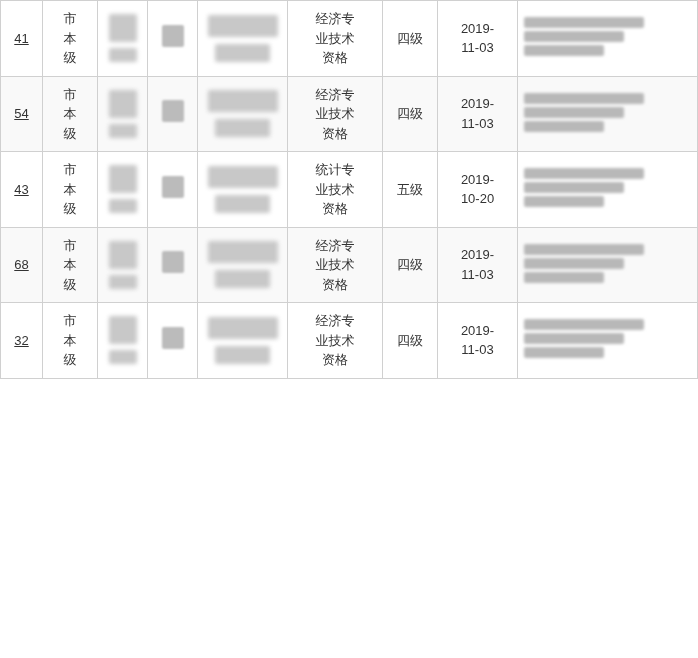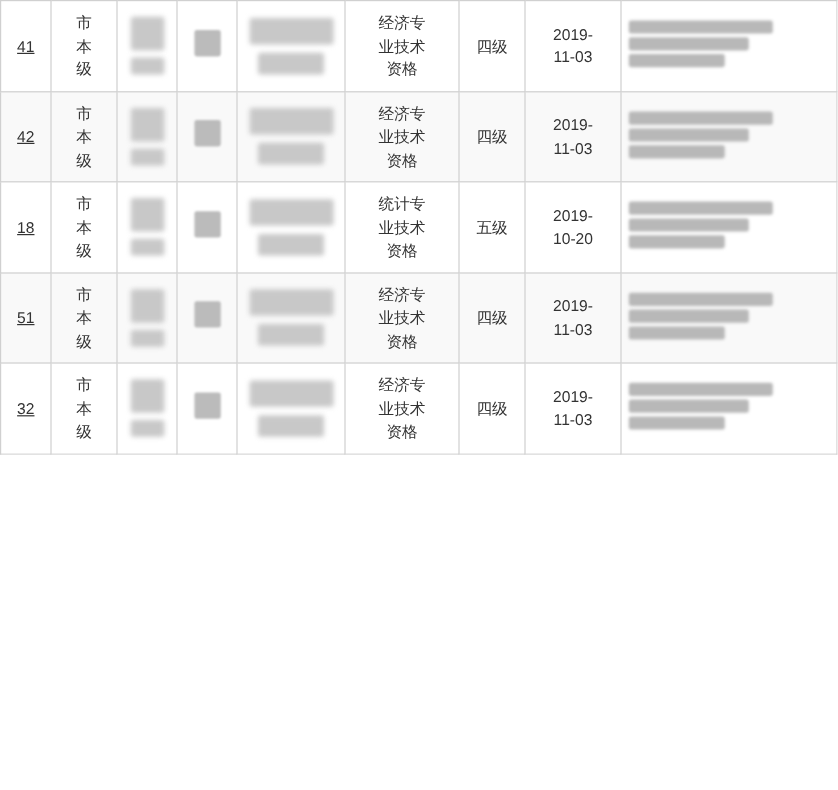--- a/index.html
+++ b/index.html
@@ -103,21 +103,21 @@
           <td class="col-type">经济专<br>业技术<br>资格</td>
           <td class="col-grade">四级</td>
           <td class="col-date">2019-<br>11-03</td>
           <td class="col-info info-col">
     <span class="info-line info-line-long"></span>
     <span class="info-line info-line-mid"></span>
     <span class="info-line info-line-short"></span>
   </td>
         </tr>
         <tr class="row-odd">
-          <td class="col-index">42</td>
+          <td class="col-index">54</td>
           <td class="col-level">市<br>本<br>级</td>
           <td class="col-img1">
     <div class="img-placeholder">
       <div class="img-box img-box-sq"></div>
       <div class="img-box" style="width:28px;height:14px;margin-top:2px;"></div>
     </div>
           </td>
           <td class="col-img2"><span class="icon-placeholder"></span></td>
           <td class="col-img3">
     <div class="img-placeholder">
@@ -128,21 +128,21 @@
           <td class="col-type">经济专<br>业技术<br>资格</td>
           <td class="col-grade">四级</td>
           <td class="col-date">2019-<br>11-03</td>
           <td class="col-info info-col">
     <span class="info-line info-line-long"></span>
     <span class="info-line info-line-mid"></span>
     <span class="info-line info-line-short"></span>
   </td>
         </tr>
         <tr class="row-even">
-          <td class="col-index">18</td>
+          <td class="col-index">43</td>
           <td class="col-level">市<br>本<br>级</td>
           <td class="col-img1">
     <div class="img-placeholder">
       <div class="img-box img-box-sq"></div>
       <div class="img-box" style="width:28px;height:14px;margin-top:2px;"></div>
     </div>
           </td>
           <td class="col-img2"><span class="icon-placeholder"></span></td>
           <td class="col-img3">
     <div class="img-placeholder">
@@ -153,21 +153,21 @@
           <td class="col-type">统计专<br>业技术<br>资格</td>
           <td class="col-grade">五级</td>
           <td class="col-date">2019-<br>10-20</td>
           <td class="col-info info-col">
     <span class="info-line info-line-long"></span>
     <span class="info-line info-line-mid"></span>
     <span class="info-line info-line-short"></span>
   </td>
         </tr>
         <tr class="row-odd">
-          <td class="col-index">51</td>
+          <td class="col-index">68</td>
           <td class="col-level">市<br>本<br>级</td>
           <td class="col-img1">
     <div class="img-placeholder">
       <div class="img-box img-box-sq"></div>
       <div class="img-box" style="width:28px;height:14px;margin-top:2px;"></div>
     </div>
           </td>
           <td class="col-img2"><span class="icon-placeholder"></span></td>
           <td class="col-img3">
     <div class="img-placeholder">

